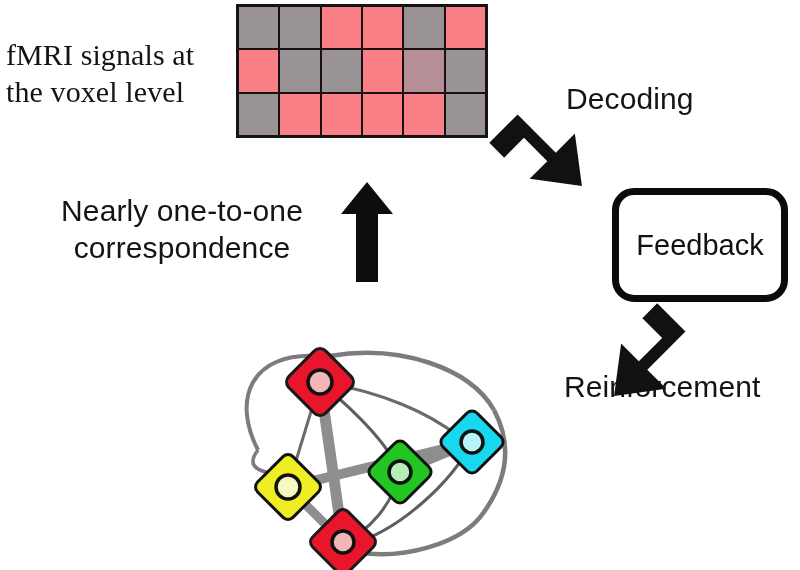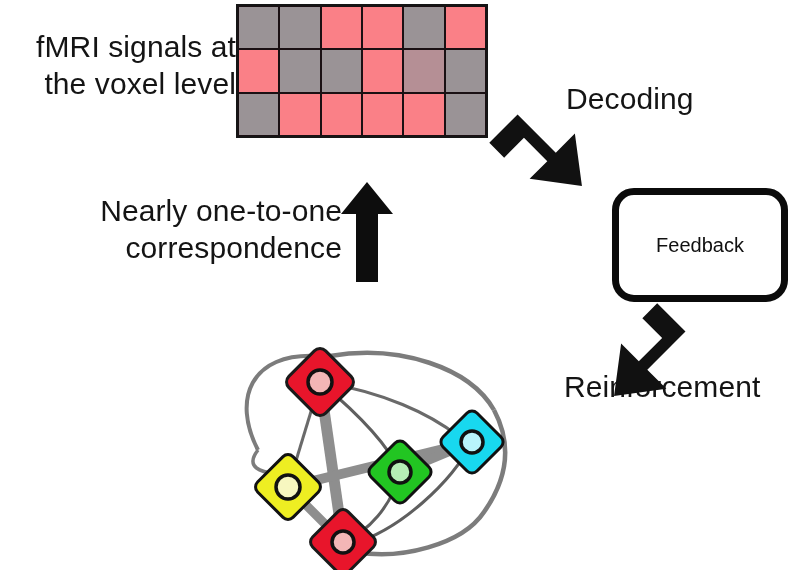--- a/index.html
+++ b/index.html
@@ -16,22 +16,22 @@
   
   .label{
     position:absolute;
     font-size:30px;
     line-height:37px;
     color:#141414;
     letter-spacing:0.1px;
     white-space:pre-line;
     font-weight:400;
   }
-  #lbl-fmri{left:6px;top:28px;width:230px;text-align:right;}
-  #lbl-corr{left:22px;top:192px;width:320px;text-align:right;}
+  #lbl-fmri{left:6px;top:36px;width:230px;text-align:left;font-family:Liberation Serif, serif;}
+  #lbl-corr{left:22px;top:192px;width:320px;text-align:center;}
   #lbl-activities{left:4px;top:408px;width:240px;text-align:center;}
   #lbl-decoding{left:566px;top:80px;text-align:right;}
   #lbl-reinforce{left:564px;top:368px;}
 
   
   #voxel-grid{
     position:absolute;
     left:236px;top:4px;
     width:252px;height:134px;
     display:grid;
@@ -55,21 +55,21 @@
   #feedback-box{
     position:absolute;
     left:612px;top:188px;
     width:176px;height:114px;
     border:7px solid #0b0b0b;
     border-radius:22px;
     background:#ffffff;
     box-sizing:border-box;
     display:flex;align-items:center;justify-content:center;
   }
-  #feedback-label{font-size:20px;color:#101010;}
+  #feedback-label{font-size:29px;color:#101010;}
 
   
   svg.overlay{position:absolute;left:0;top:0;width:800px;height:570px;pointer-events:none;}
 </style>
 </head>
 <body>
 
 <div id="stage">
 
   <div id="voxel-grid">

